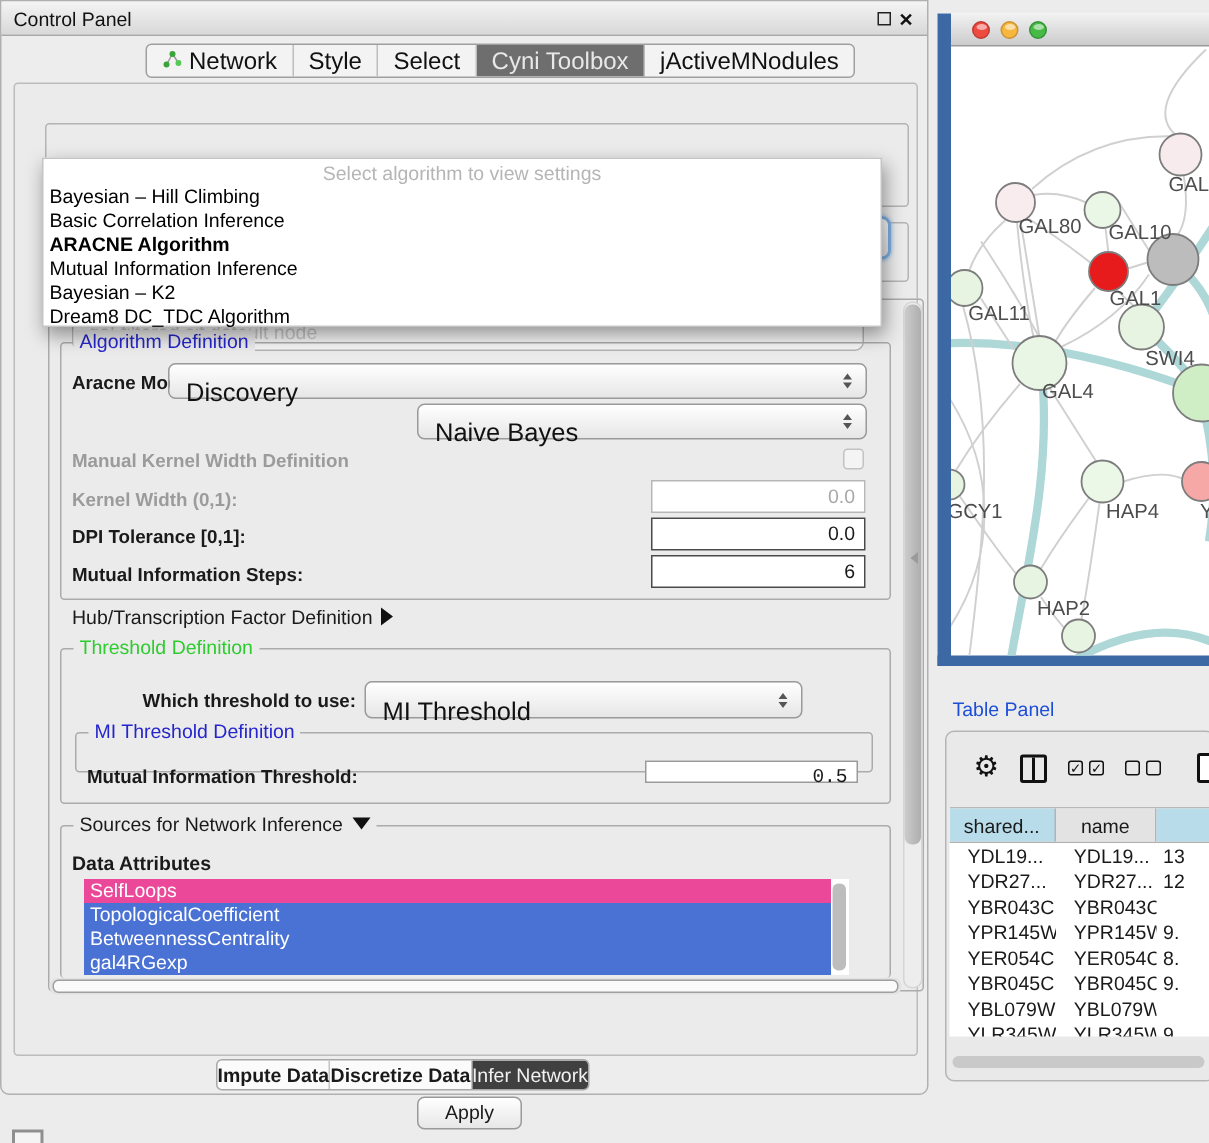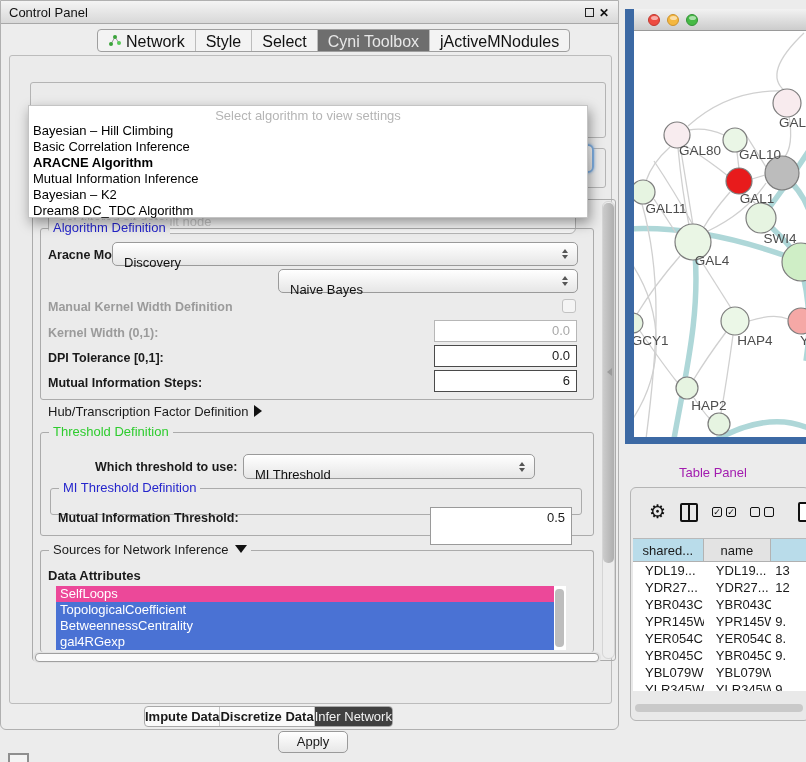--- a/index.html
+++ b/index.html
@@ -49,21 +49,21 @@
   .groupbox { position:absolute; border:1px solid #ababab; border-radius:3px; }
   .gb-title { position:absolute; top:-9px; left:8px; background:#ebebeb; padding:0 4px;
     font-size:13px; white-space:nowrap; }
   .gb-blue { color:#2525cc; } .gb-green { color:#2ecc2e; }
 
   .field-label { position:absolute; font-weight:bold; font-size:12.5px; white-space:nowrap; }
   .disabled-label { color:#9b9b9b; }
 
   .combo { position:absolute; height:24px; background:linear-gradient(#ffffff,#e6e6e6);
     border:1px solid #9a9a9a; border-radius:5px; display:flex; align-items:center; }
-  .combo-text { padding-left:11px; font-size:13px; color:#111; flex:1;margin-top:16px; }
+  .combo-text { padding-left:11px; font-size:17px; color:#111; flex:1;margin-top:16px; }
   .combo-arrows { width:16px; display:flex; flex-direction:column; align-items:center; gap:2px; margin-right:4px; }
   .combo-arrows i { display:block; width:0; height:0; border-left:3.5px solid transparent; border-right:3.5px solid transparent; }
   .combo-arrows .up { border-bottom:4px solid #555; }
   .combo-arrows .dn { border-top:4px solid #555; }
 
   .tfield { position:absolute; height:22px; background:#fff; border:1.5px solid #4a4a4a;
     text-align:right; line-height:20px; padding-right:6px; font-size:13px; }
   .tfield.light { border:1px solid #b7b7b7; color:#a8a8a8; }
   .tfield.thin { border:1px solid #9a9a9a; }
 
@@ -106,21 +106,21 @@
     background:linear-gradient(#f2f2f2,#cccccc); border-bottom:1px solid #9a9a9a; }
   .tl { position:absolute; top:5px; width:12px; height:12px; border-radius:50%; }
   .tl::after { content:""; position:absolute; left:2px; top:1px; width:7px; height:4px;
     border-radius:50%; background:rgba(255,255,255,0.55); }
   #tl-red { left:14px; background:#ee4b40; border:1px solid #c03a32; }
   #tl-yellow { left:33px; background:#f5b73e; border:1px solid #cc9330; }
   #tl-green { left:52px; background:#46ba45; border:1px solid #36933a; }
   #net-canvas { left:0; top:22px; width:172px; height:406px; }
 
   
-  #table-label { left:635px; top:465px; font-size:13px; color:#a21caf;margin-left:44px; }
+  #table-label { left:635px; top:465px; font-size:13px; color:#1d4ed8; }
   #table-panel { left:630px; top:487px; width:180px; height:234px; background:#e9e9e9;
     border:1px solid #b5b5b5; border-radius:6px; }
   #tp-toolbar { left:4px; top:10px; width:172px; height:28px; display:flex; align-items:center; gap:14px; padding-left:14px; }
   #gear-ic { font-size:19px; color:#111; line-height:20px; }
   #cols-ic { width:18px; height:19px; border:2px solid #111; border-radius:2px; position:relative; }
   #cols-ic::after { content:""; position:absolute; left:6px; top:0; width:2px; height:15px; background:#111; }
   .cb-pair { display:flex; gap:4px; }
   .cb { width:10px; height:10px; border:1.5px solid #111; border-radius:2px; position:relative; font-size:9px;
     line-height:9px; text-align:center; color:#111; }
   #doc-ic { position:absolute; left:167px; top:14px; width:16px; height:20px; border:2px solid #111; border-radius:2px; background:#fff; }
@@ -245,21 +245,21 @@
         <span class="combo-arrows">
             <i class="up"></i>
             <i class="dn"></i>
           </span>
       </div>
 
       <div class="groupbox" style="left:40px; top:432px; width:532px; height:27px;">
         <span class="gb-title gb-blue">MI Threshold Definition</span>
       </div>
       <span class="field-label" style="left:48px; top:455px;">Mutual Information Threshold:</span>
-      <div class="tfield thin" style="left:420px; top:451px; width:142px; height:38px;">0.5</div>
+      <div class="tfield thin" style="left:420px; top:451px; width:142px; height:15px;font-family:Liberation Mono, monospace;">0.5</div>
 
       <div class="groupbox" style="left:30px; top:494px; width:554px; height:102px; border-bottom:none;">
         <span class="gb-title">
           <span>Sources for Network Inference</span><span class="tri-down"></span>
         </span>
       </div>
       <span class="field-label" style="left:38px; top:512px; font-size:13px;">Data Attributes</span>
 
       <div class="abs" id="attr-list" style="top:530px;">
           <div class="attr-item" style="background: #ec4899;">SelfLoops</div>

